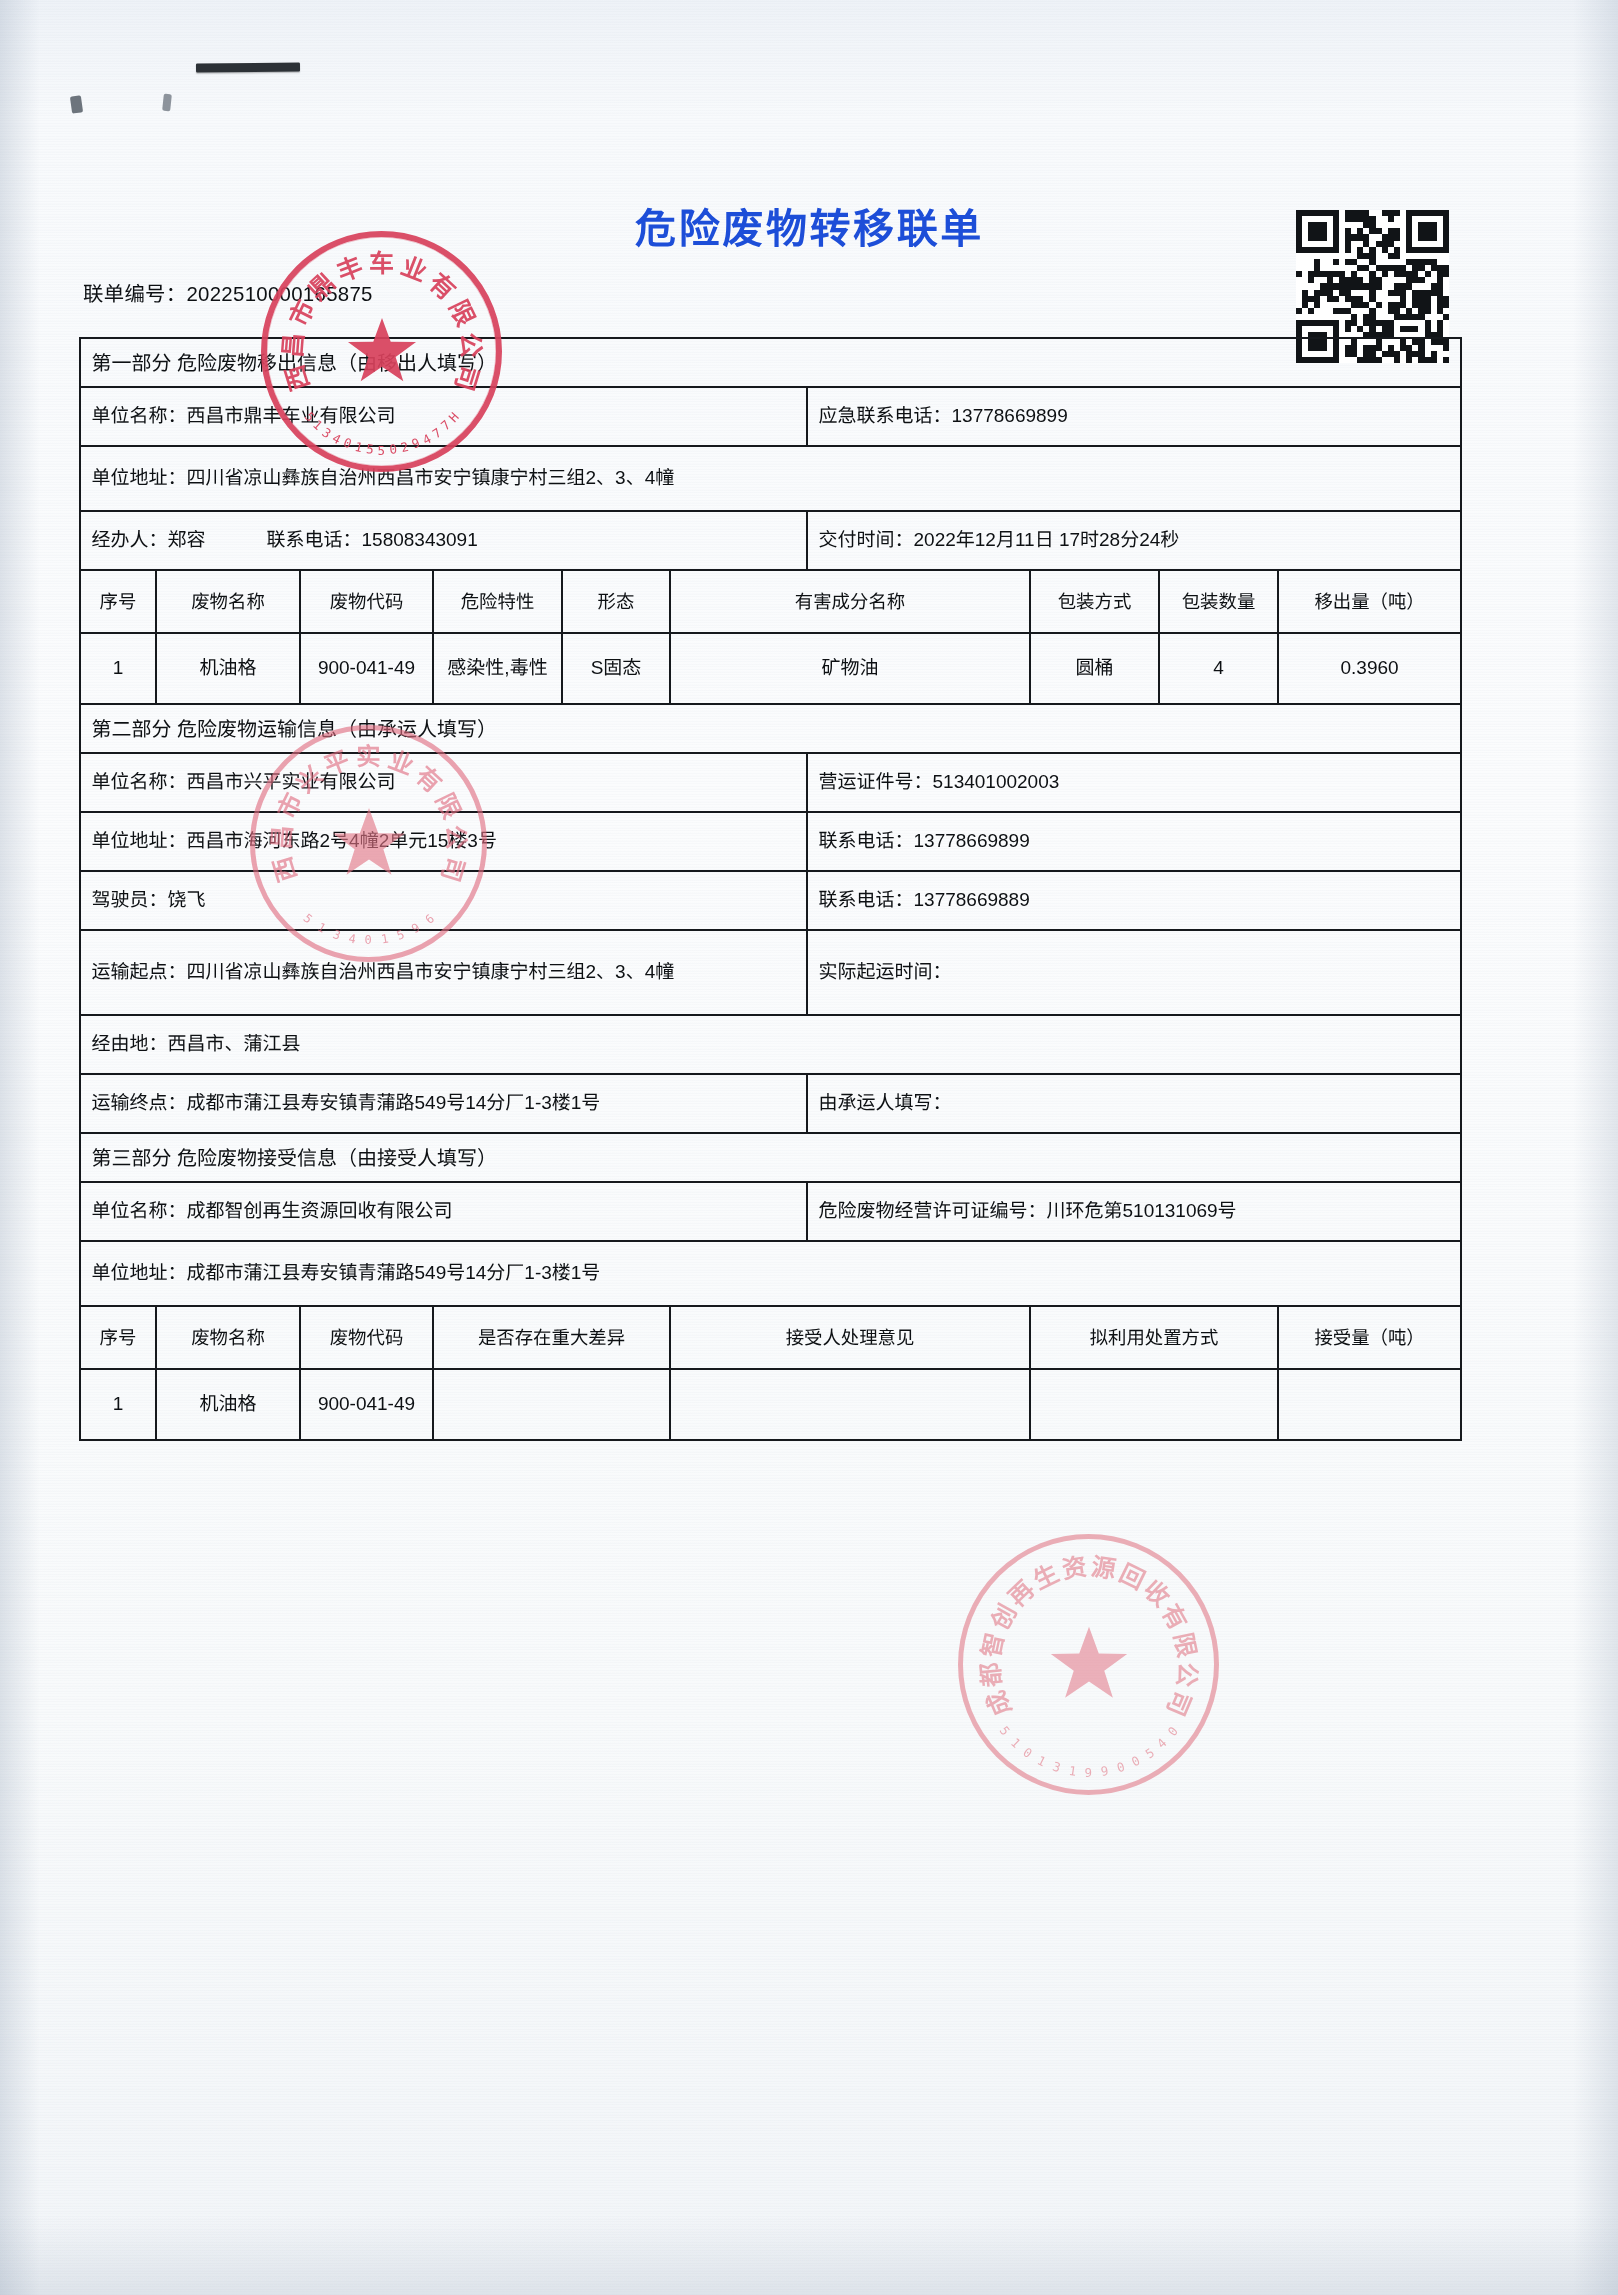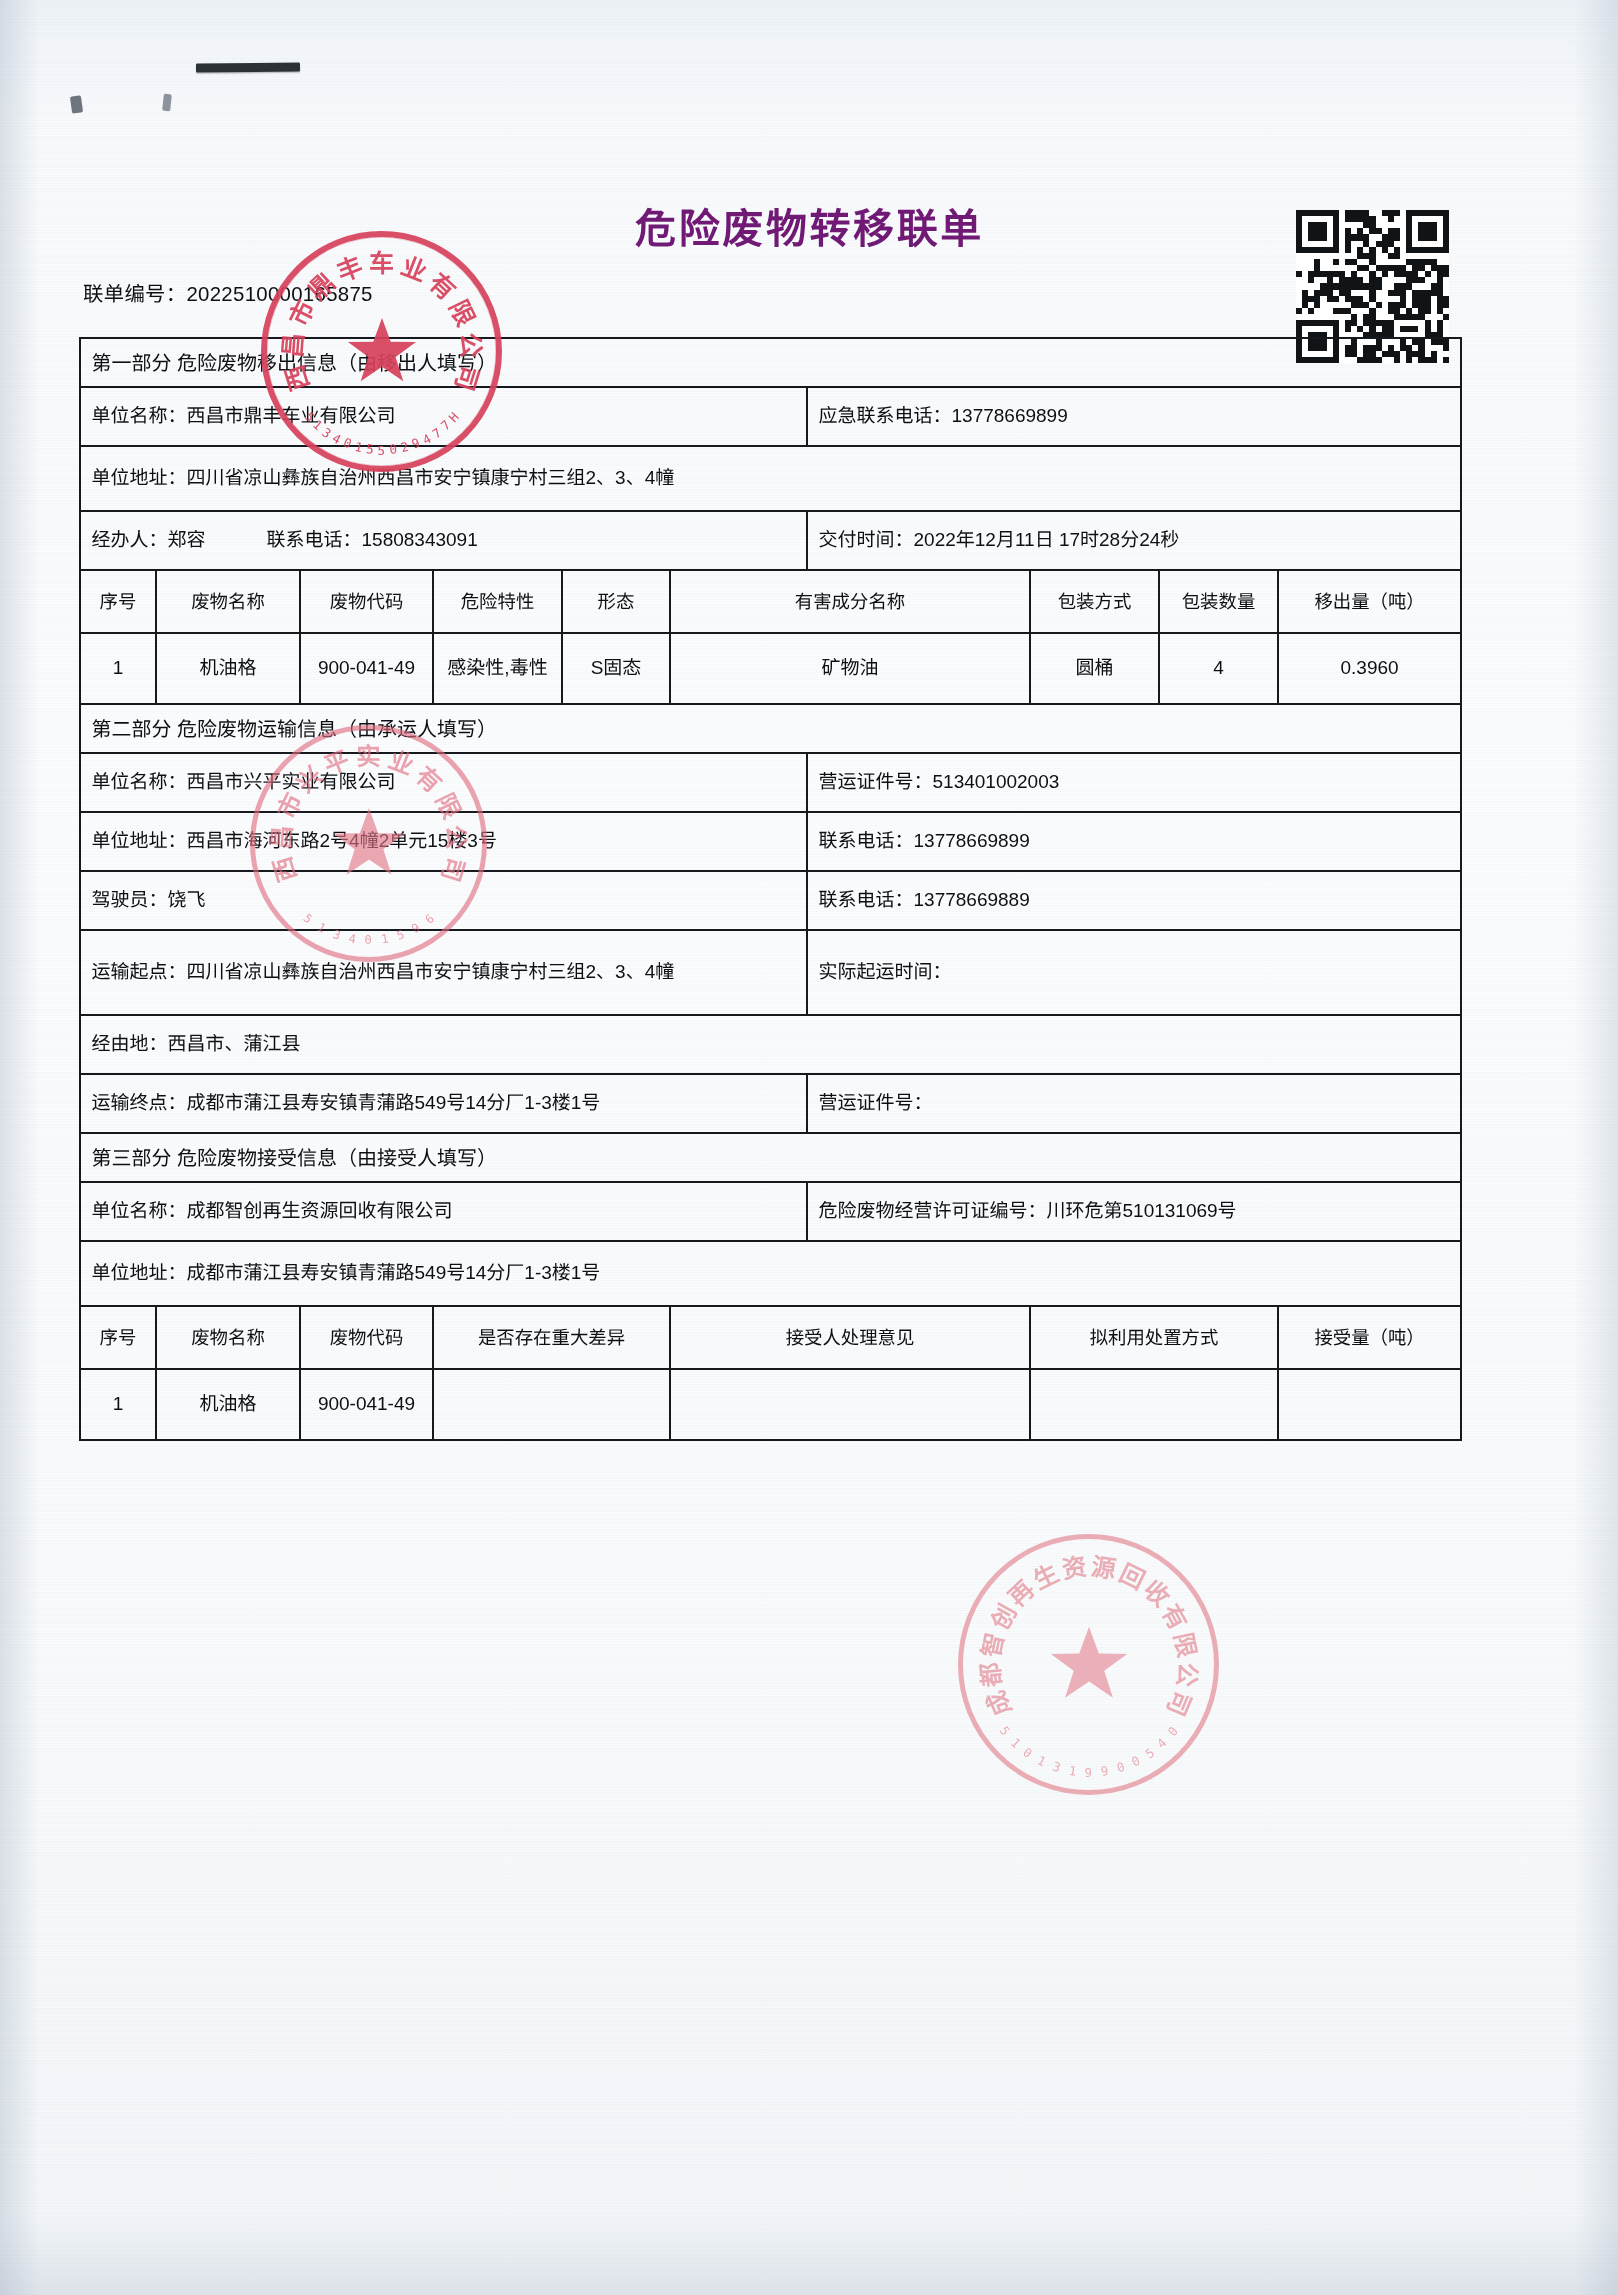--- a/index.html
+++ b/index.html
@@ -73,21 +73,21 @@
 
   
   .doc-title {
     position: absolute;
     left: 0; top: 195px;
     width: 1619px;
     text-align: center;
     font-size: 41px;
     font-weight: bold;
     letter-spacing: 2.6px;
-    color: #701a75;
+    color: #1d4ed8;
     font-family: "DejaVu Sans", "Liberation Sans", sans-serif;
   }
 
   
   .qr-wrap {
     position: absolute;
     left: 1296px; top: 210px;
     width: 153px; height: 153px;
     background: #ffffff;
   }
@@ -959,21 +959,21 @@
     </tr>
     <tr>
       <td class="tall" colspan="6"><span class="kv-2">运输起点：四川省凉山彝族自治州西昌市安宁镇康宁村三组2、3、4幢</span></td>
       <td class="tall" colspan="4"><span class="kv">实际起运时间：</span></td>
     </tr>
     <tr>
       <td class="r1" colspan="10"><span class="kv">经由地：西昌市、蒲江县</span></td>
     </tr>
     <tr>
       <td class="r1" colspan="6"><span class="kv">运输终点：成都市蒲江县寿安镇青蒲路549号14分厂1-3楼1号</span></td>
-      <td class="r1" colspan="4"><span class="kv">营运证件号：</span></td>
+      <td class="r1" colspan="4"><span class="kv">由承运人填写：</span></td>
     </tr>
 
     <tr>
       <td class="sec" colspan="10">第三部分  危险废物接受信息（由接受人填写）</td>
     </tr>
     <tr>
       <td class="r1" colspan="6"><span class="kv">单位名称：成都智创再生资源回收有限公司</span></td>
       <td class="r1" colspan="4"><span class="kv">危险废物经营许可证编号：川环危第510131069号</span></td>
     </tr>
     <tr>

